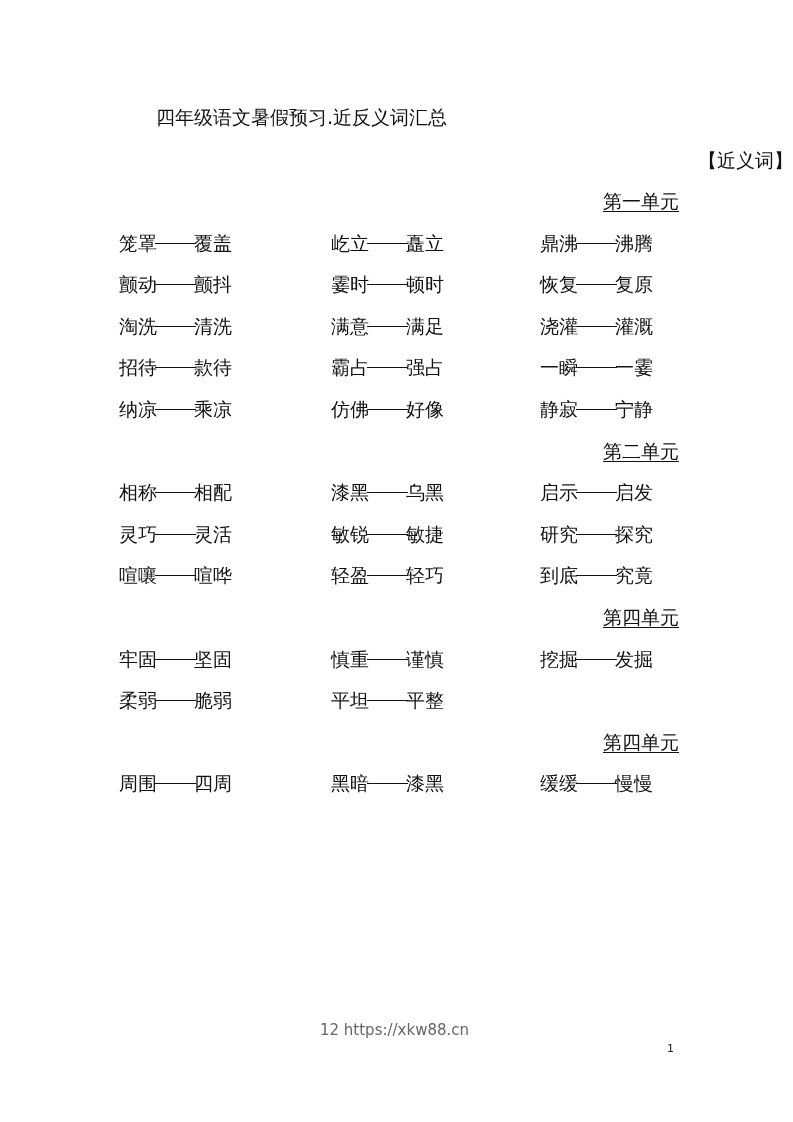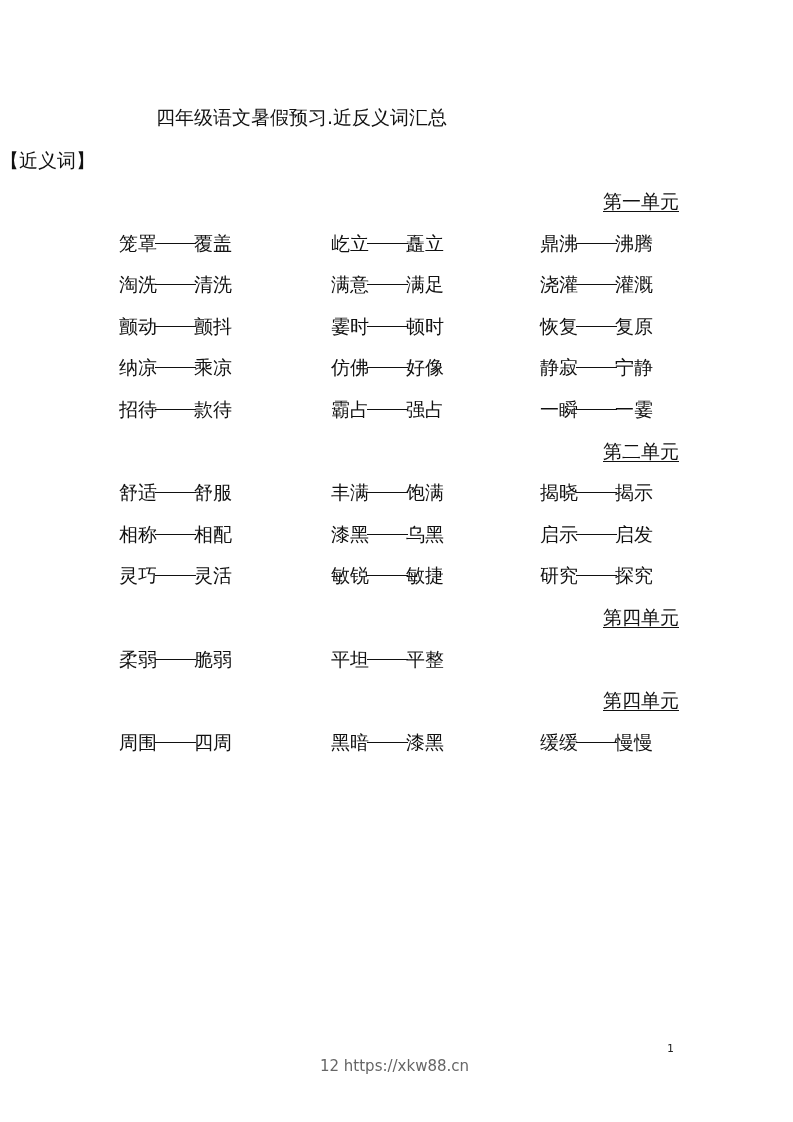--- a/index.html
+++ b/index.html
@@ -25,21 +25,21 @@
       line-height: 26px;
       padding-left: 0;
       letter-spacing: 0px;
     }
     .title span { display: inline-block; margin-left: -28px; }
     .subtitle {
       position: absolute;
       left: 0;
       width: 793px;
       top: 147px;
-      text-align: left;
+      text-align: right;
       font-size: 19px;
       line-height: 26px;
     }
     .content {
       position: absolute;
       left: 119px;
       top: 187px;
       width: 560px;
     }
     .section-header {
@@ -81,21 +81,21 @@
       position: absolute;
       left: 667px;
       top: 1042px;
       font-size: 11px;
       font-family: "DejaVu Sans Mono", monospace;
       color: #222222;
     }
     .footer {
       position: absolute;
       left: 320px;
-      top: 1057px;
+      top: 1021px;
       font-size: 15px;
       color: #666666;
       font-family: "DejaVu Sans", sans-serif;
     }
   </style>
 </head>
 <body>
 
 <div class="title">
   <span>四年级语文暑假预习.近反义词汇总</span>
@@ -103,56 +103,61 @@
 <div class="subtitle">【近义词】</div>
 
 <div class="content" id="content">
     <div class="section-header"><span>第一单元</span></div>
     <div class="row">
       <span class="pair c0"><span>笼罩</span><span class="dash"></span><span>覆盖</span></span>
       <span class="pair c1"><span>屹立</span><span class="dash"></span><span>矗立</span></span>
       <span class="pair c2"><span>鼎沸</span><span class="dash"></span><span>沸腾</span></span>
     </div>
     <div class="row">
+      <span class="pair c0"><span>颤动</span><span class="dash"></span><span>颤抖</span></span>
+      <span class="pair c1"><span>霎时</span><span class="dash"></span><span>顿时</span></span>
+      <span class="pair c2"><span>恢复</span><span class="dash"></span><span>复原</span></span>
+    </div>
+    <div class="row">
       <span class="pair c0"><span>淘洗</span><span class="dash"></span><span>清洗</span></span>
       <span class="pair c1"><span>满意</span><span class="dash"></span><span>满足</span></span>
       <span class="pair c2"><span>浇灌</span><span class="dash"></span><span>灌溉</span></span>
     </div>
     <div class="row">
-      <span class="pair c0"><span>颤动</span><span class="dash"></span><span>颤抖</span></span>
-      <span class="pair c1"><span>霎时</span><span class="dash"></span><span>顿时</span></span>
-      <span class="pair c2"><span>恢复</span><span class="dash"></span><span>复原</span></span>
+      <span class="pair c0"><span>招待</span><span class="dash"></span><span>款待</span></span>
+      <span class="pair c1"><span>霸占</span><span class="dash"></span><span>强占</span></span>
+      <span class="pair c2"><span>一瞬</span><span class="dash"></span><span>一霎</span></span>
     </div>
     <div class="row">
       <span class="pair c0"><span>纳凉</span><span class="dash"></span><span>乘凉</span></span>
       <span class="pair c1"><span>仿佛</span><span class="dash"></span><span>好像</span></span>
       <span class="pair c2"><span>静寂</span><span class="dash"></span><span>宁静</span></span>
     </div>
-    <div class="row">
-      <span class="pair c0"><span>招待</span><span class="dash"></span><span>款待</span></span>
-      <span class="pair c1"><span>霸占</span><span class="dash"></span><span>强占</span></span>
-      <span class="pair c2"><span>一瞬</span><span class="dash"></span><span>一霎</span></span>
-    </div>
     <div class="section-header"><span>第二单元</span></div>
-    <div class="row">
-      <span class="pair c0"><span>舒适</span><span class="dash"></span><span>舒服</span></span>
-      <span class="pair c1"><span>丰满</span><span class="dash"></span><span>饱满</span></span>
-      <span class="pair c2"><span>揭晓</span><span class="dash"></span><span>揭示</span></span>
-    </div>
     <div class="row">
       <span class="pair c0"><span>相称</span><span class="dash"></span><span>相配</span></span>
       <span class="pair c1"><span>漆黑</span><span class="dash"></span><span>乌黑</span></span>
       <span class="pair c2"><span>启示</span><span class="dash"></span><span>启发</span></span>
     </div>
     <div class="row">
       <span class="pair c0"><span>灵巧</span><span class="dash"></span><span>灵活</span></span>
       <span class="pair c1"><span>敏锐</span><span class="dash"></span><span>敏捷</span></span>
       <span class="pair c2"><span>研究</span><span class="dash"></span><span>探究</span></span>
     </div>
+    <div class="row">
+      <span class="pair c0"><span>喧嚷</span><span class="dash"></span><span>喧哗</span></span>
+      <span class="pair c1"><span>轻盈</span><span class="dash"></span><span>轻巧</span></span>
+      <span class="pair c2"><span>到底</span><span class="dash"></span><span>究竟</span></span>
+    </div>
     <div class="section-header"><span>第四单元</span></div>
+    <div class="row">
+      <span class="pair c0"><span>牢固</span><span class="dash"></span><span>坚固</span></span>
+      <span class="pair c1"><span>慎重</span><span class="dash"></span><span>谨慎</span></span>
+      <span class="pair c2"><span>挖掘</span><span class="dash"></span><span>发掘</span></span>
+    </div>
     <div class="row">
       <span class="pair c0"><span>柔弱</span><span class="dash"></span><span>脆弱</span></span>
       <span class="pair c1"><span>平坦</span><span class="dash"></span><span>平整</span></span>
     </div>
     <div class="section-header"><span>第四单元</span></div>
     <div class="row">
       <span class="pair c0"><span>周围</span><span class="dash"></span><span>四周</span></span>
       <span class="pair c1"><span>黑暗</span><span class="dash"></span><span>漆黑</span></span>
       <span class="pair c2"><span>缓缓</span><span class="dash"></span><span>慢慢</span></span>
     </div>

